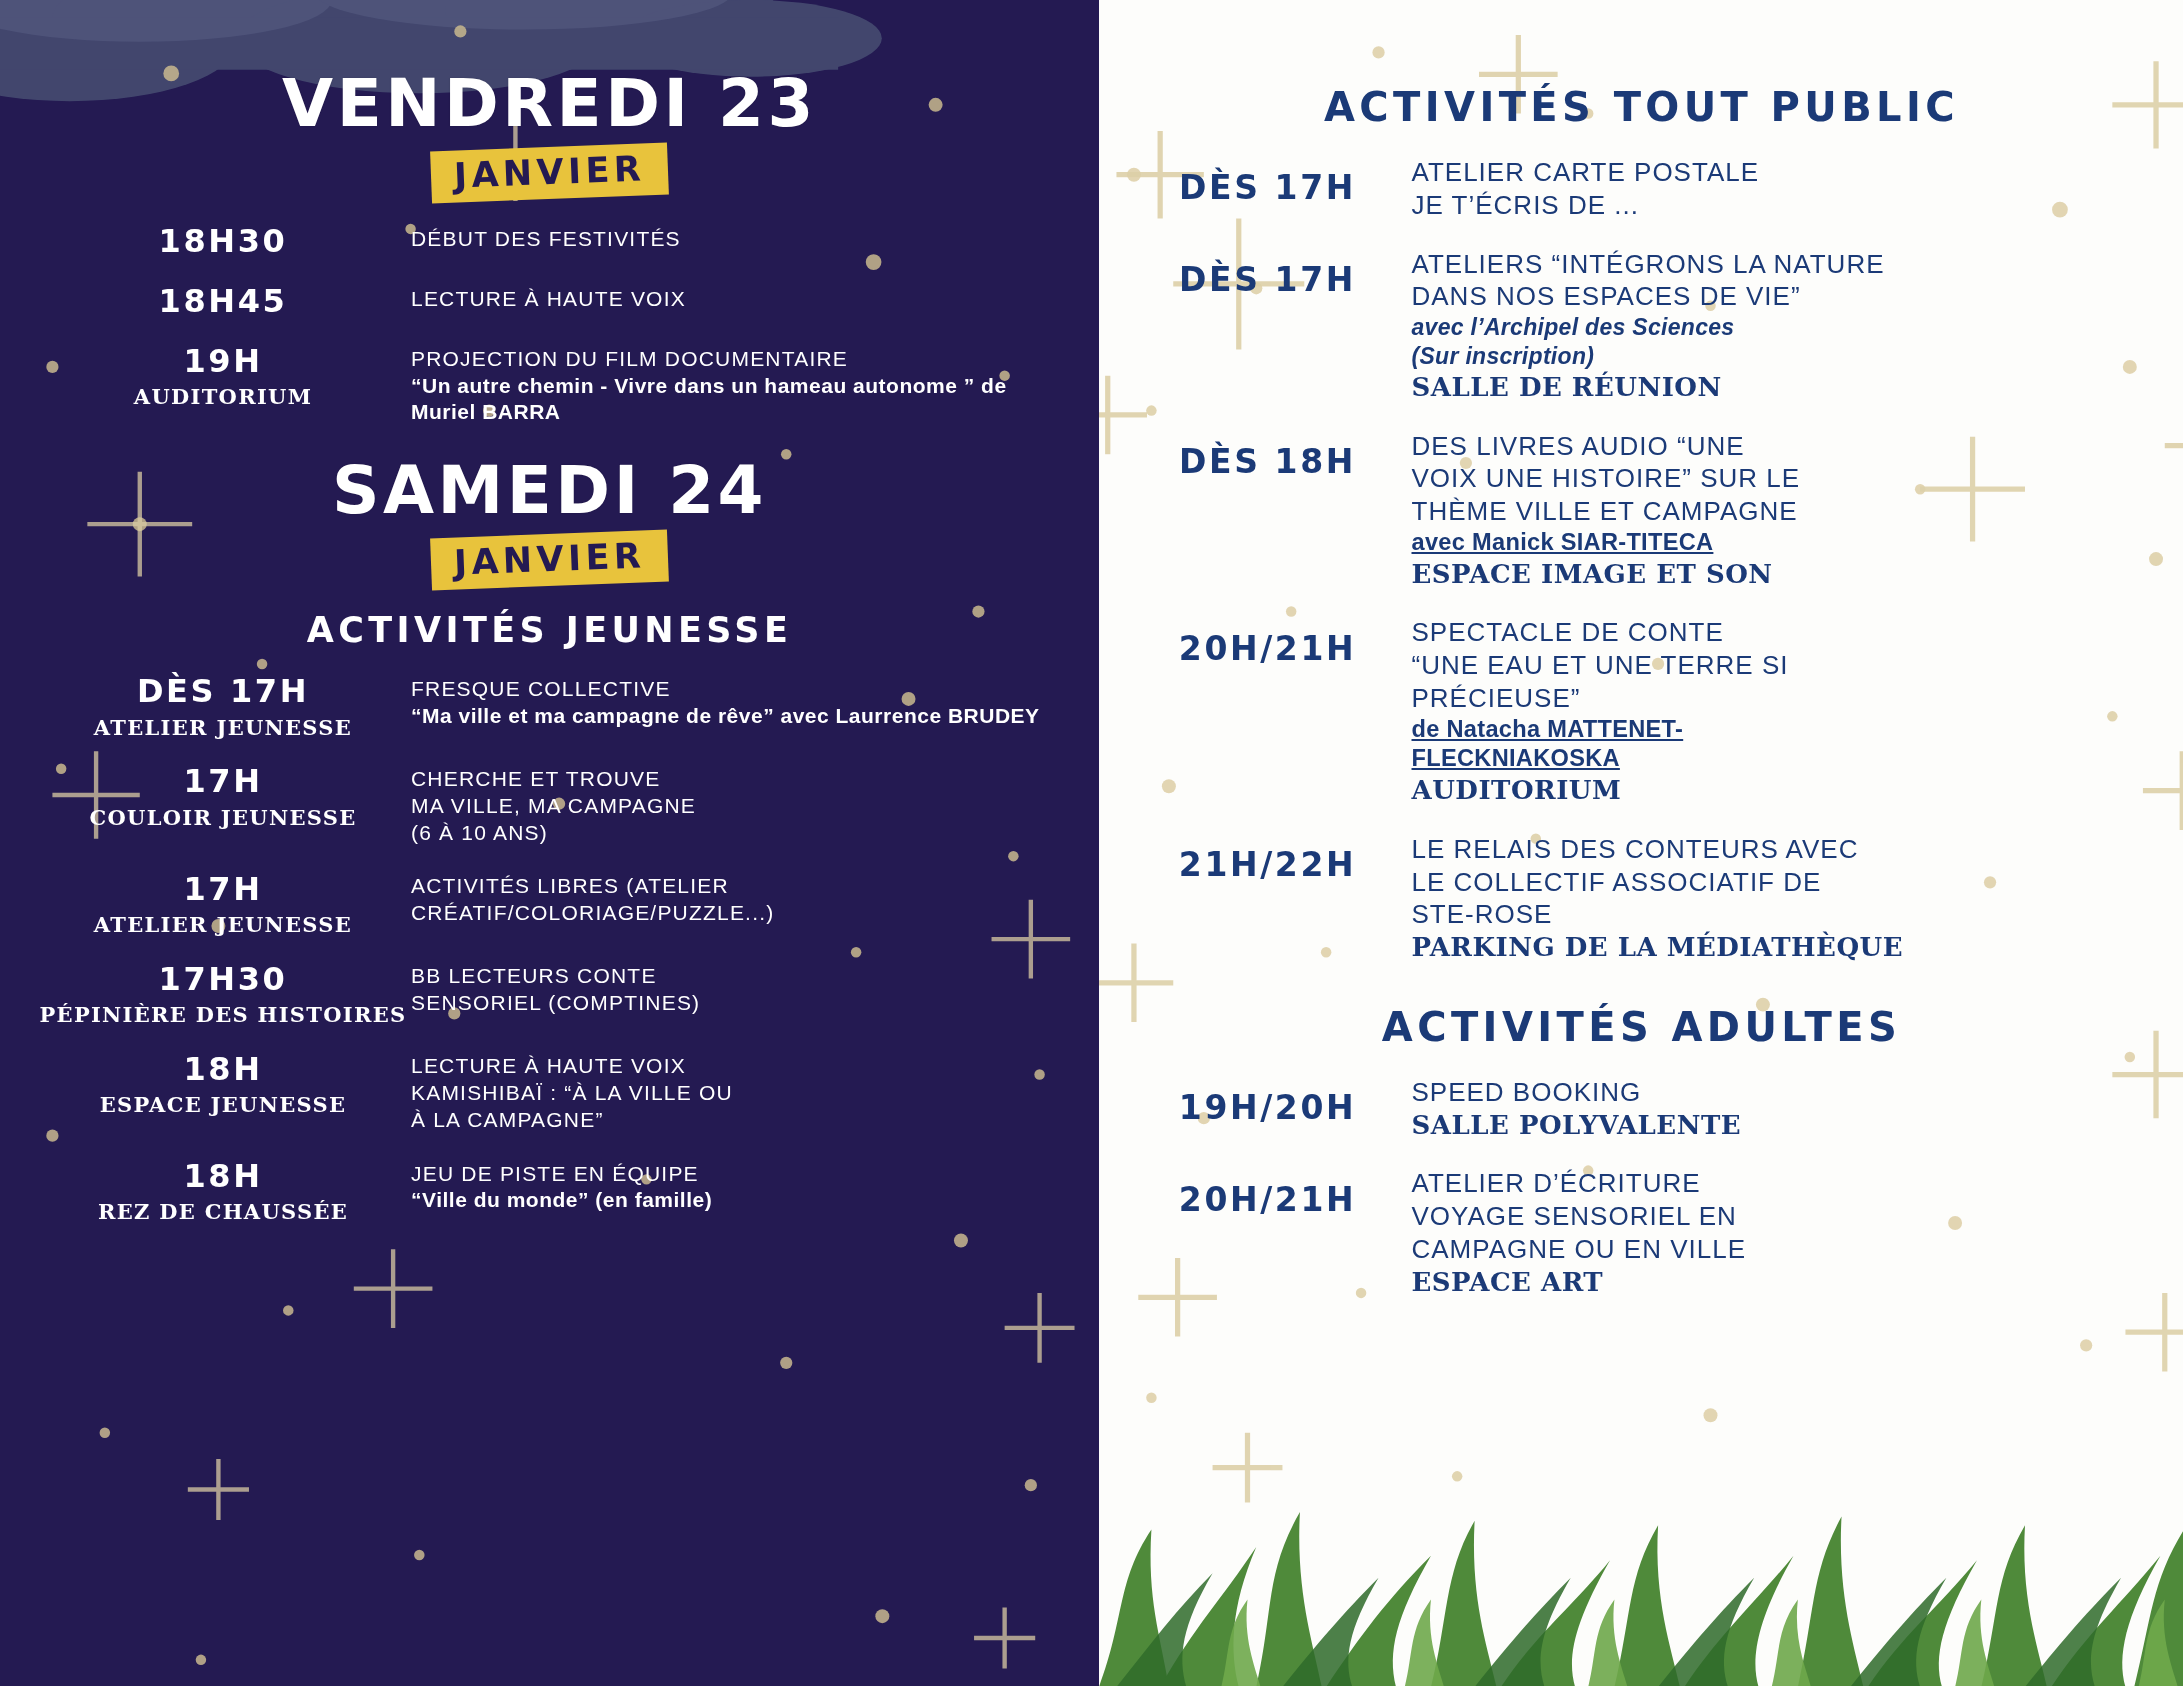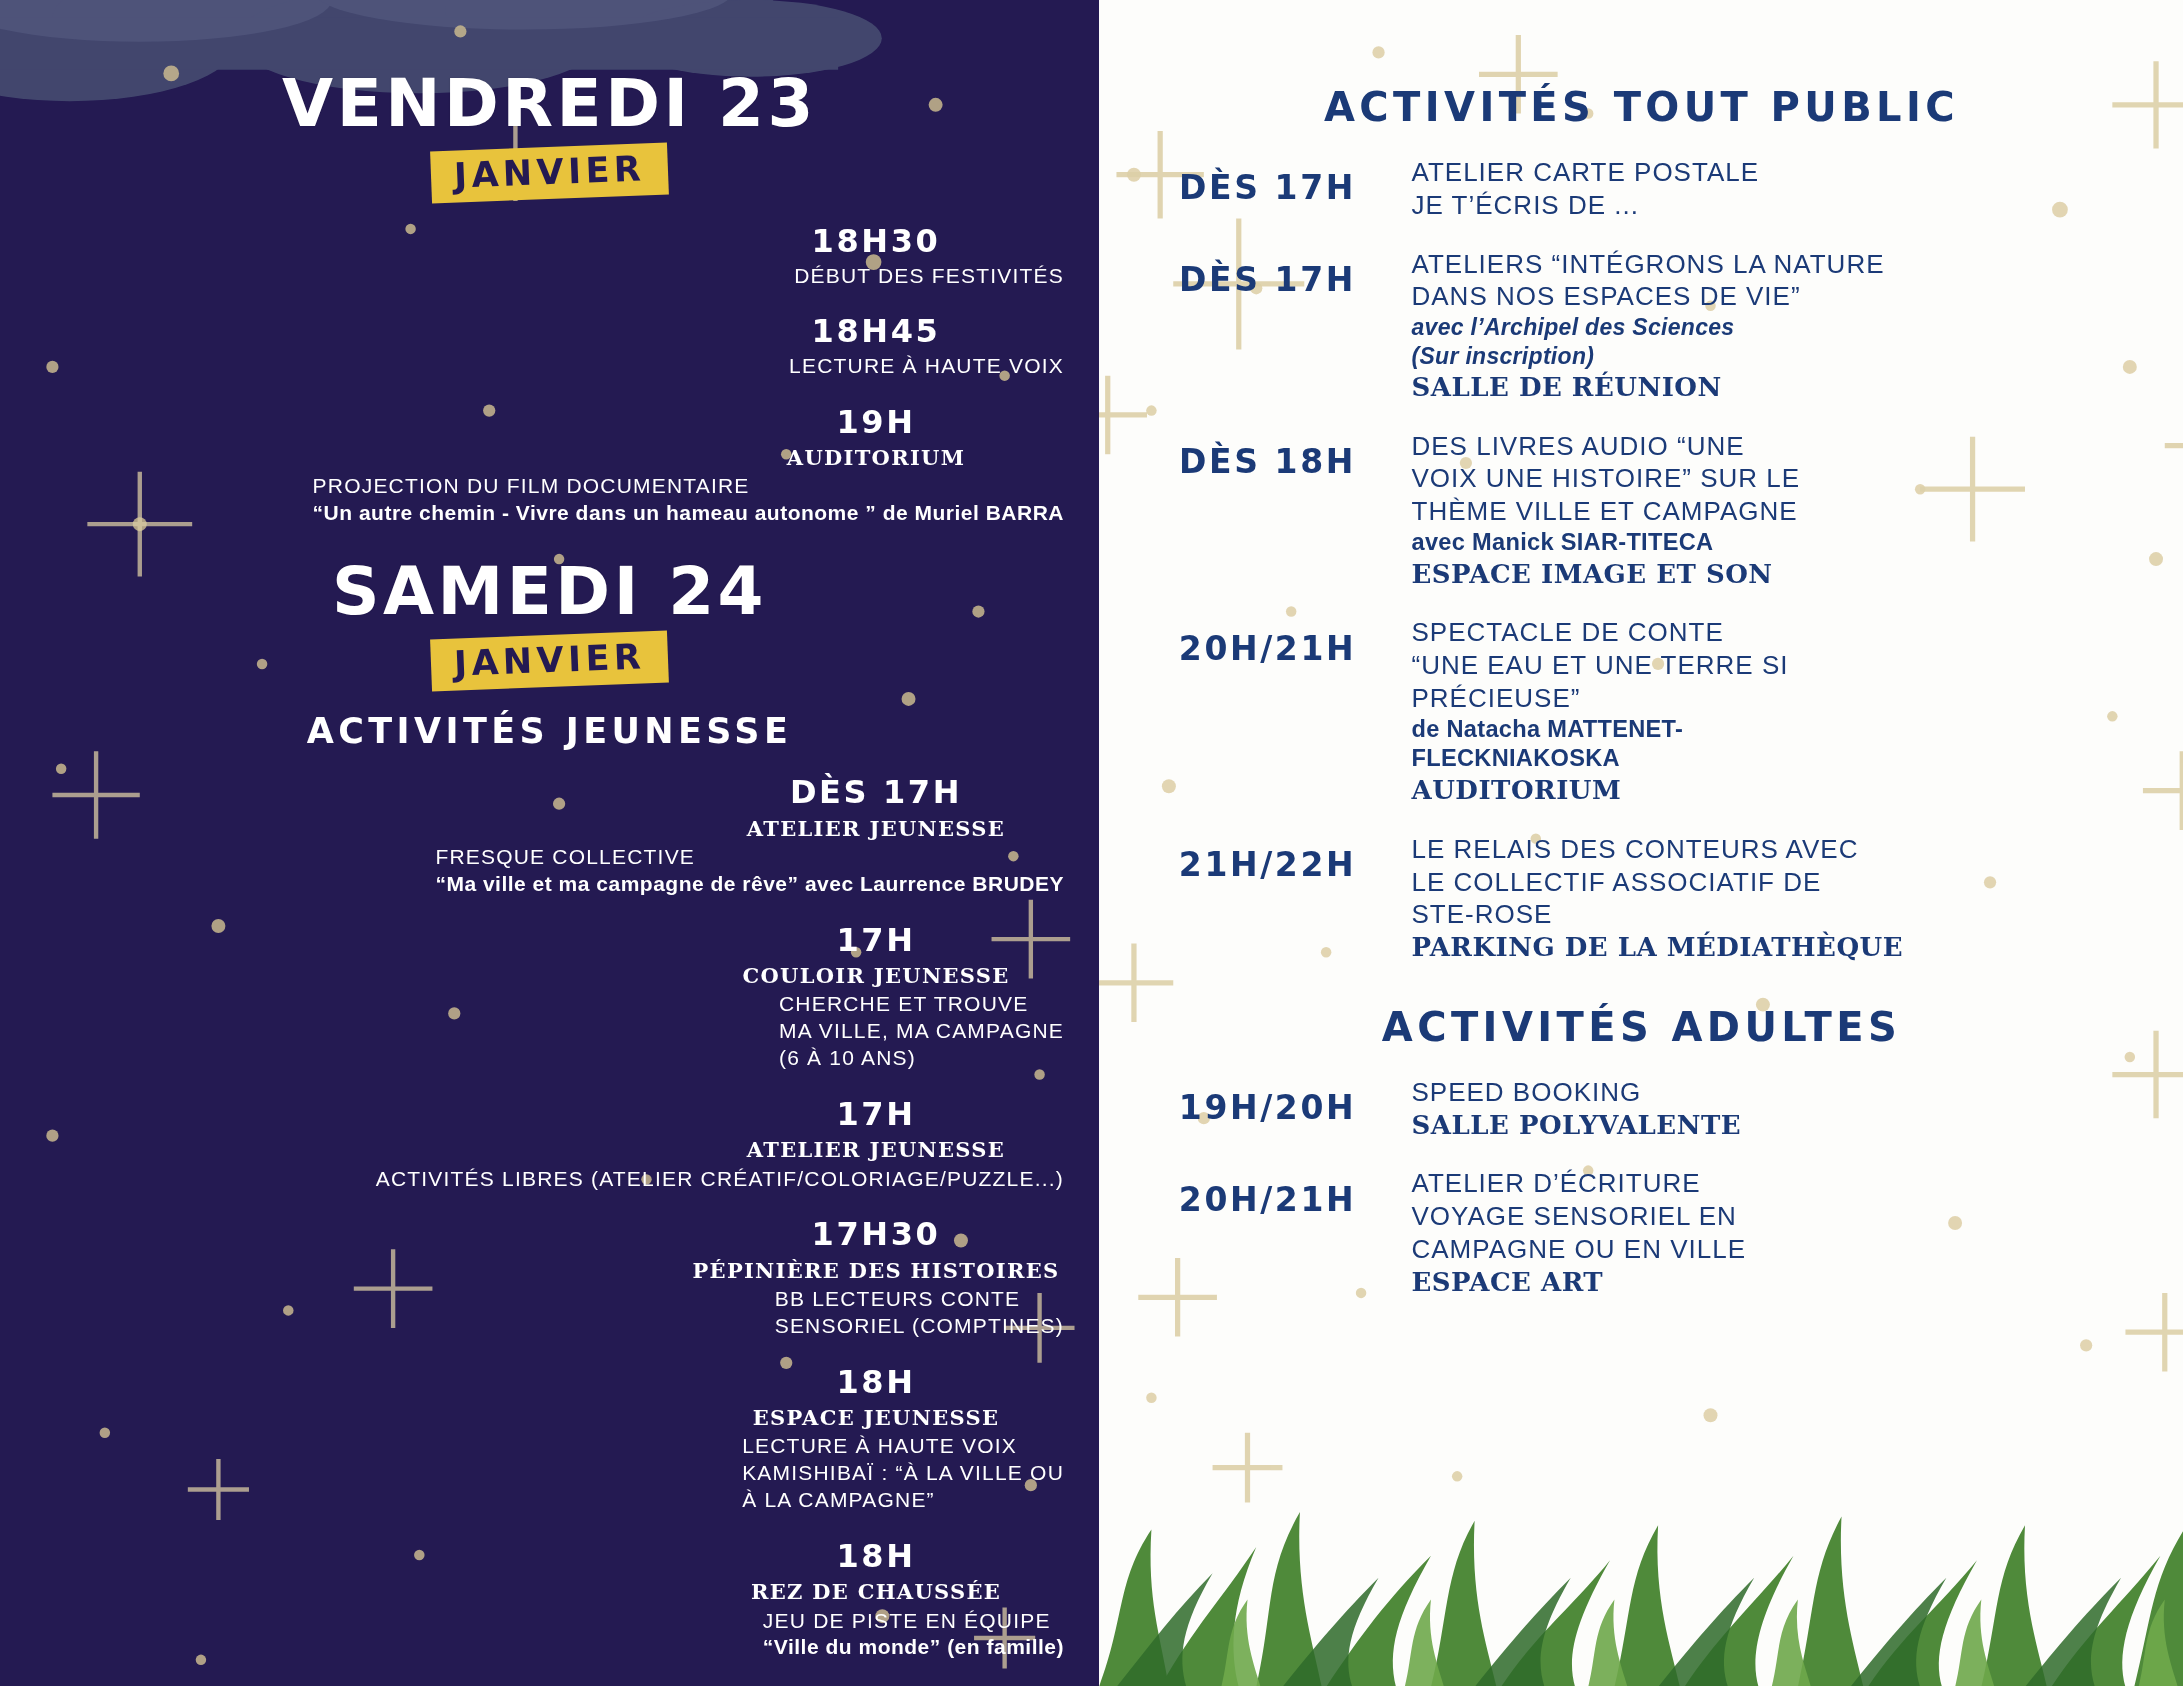--- a/index.html
+++ b/index.html
@@ -67,23 +67,22 @@
     font-family: "DejaVu Sans", sans-serif;
     font-weight: bold;
     letter-spacing: 4.4px;
     font-size: 35px;
     margin-top: 23px;
   }
 
   .rows { margin-top: 23px; }
   .row {
     display: flex;
-    align-items: flex-end;
+    align-items: flex-start;
     margin-bottom: 23px;
-    flex-direction: column;
   }
   .row .time-col {
     width: 376px;
     flex: none;
     text-align: center;
     padding-top: 1.7px;
   }
   .row .time {
     color: #ffffff;
     font-family: "DejaVu Sans", sans-serif;
@@ -150,21 +149,21 @@
   }
   .rrow .rdesc {
     flex: 1;
     color: #1b3a77;
     font-size: 26px;
     line-height: 1.26;
     letter-spacing: 1px;
   }
   .rdesc .light { font-weight: 400; }
   .rdesc .ital { font-weight: bold; font-style: italic; font-size: 23px; letter-spacing: 0.3px; }
-  .rdesc .semib { font-weight: bold; font-size: 23.6px; letter-spacing: 0.3px; }
+  .rdesc .semib { font-weight: bold; font-size: 23.6px; letter-spacing: 0.3px; text-decoration: underline; }
   .rdesc .venue {
     font-family: "DejaVu Serif", serif;
     font-weight: bold;
     font-size: 26px;
     letter-spacing: 0.5px;
   }
 
   
   .grass { position: absolute; left: 0; bottom: 0; width: 1085px; height: 210px; z-index: 2; }
 

